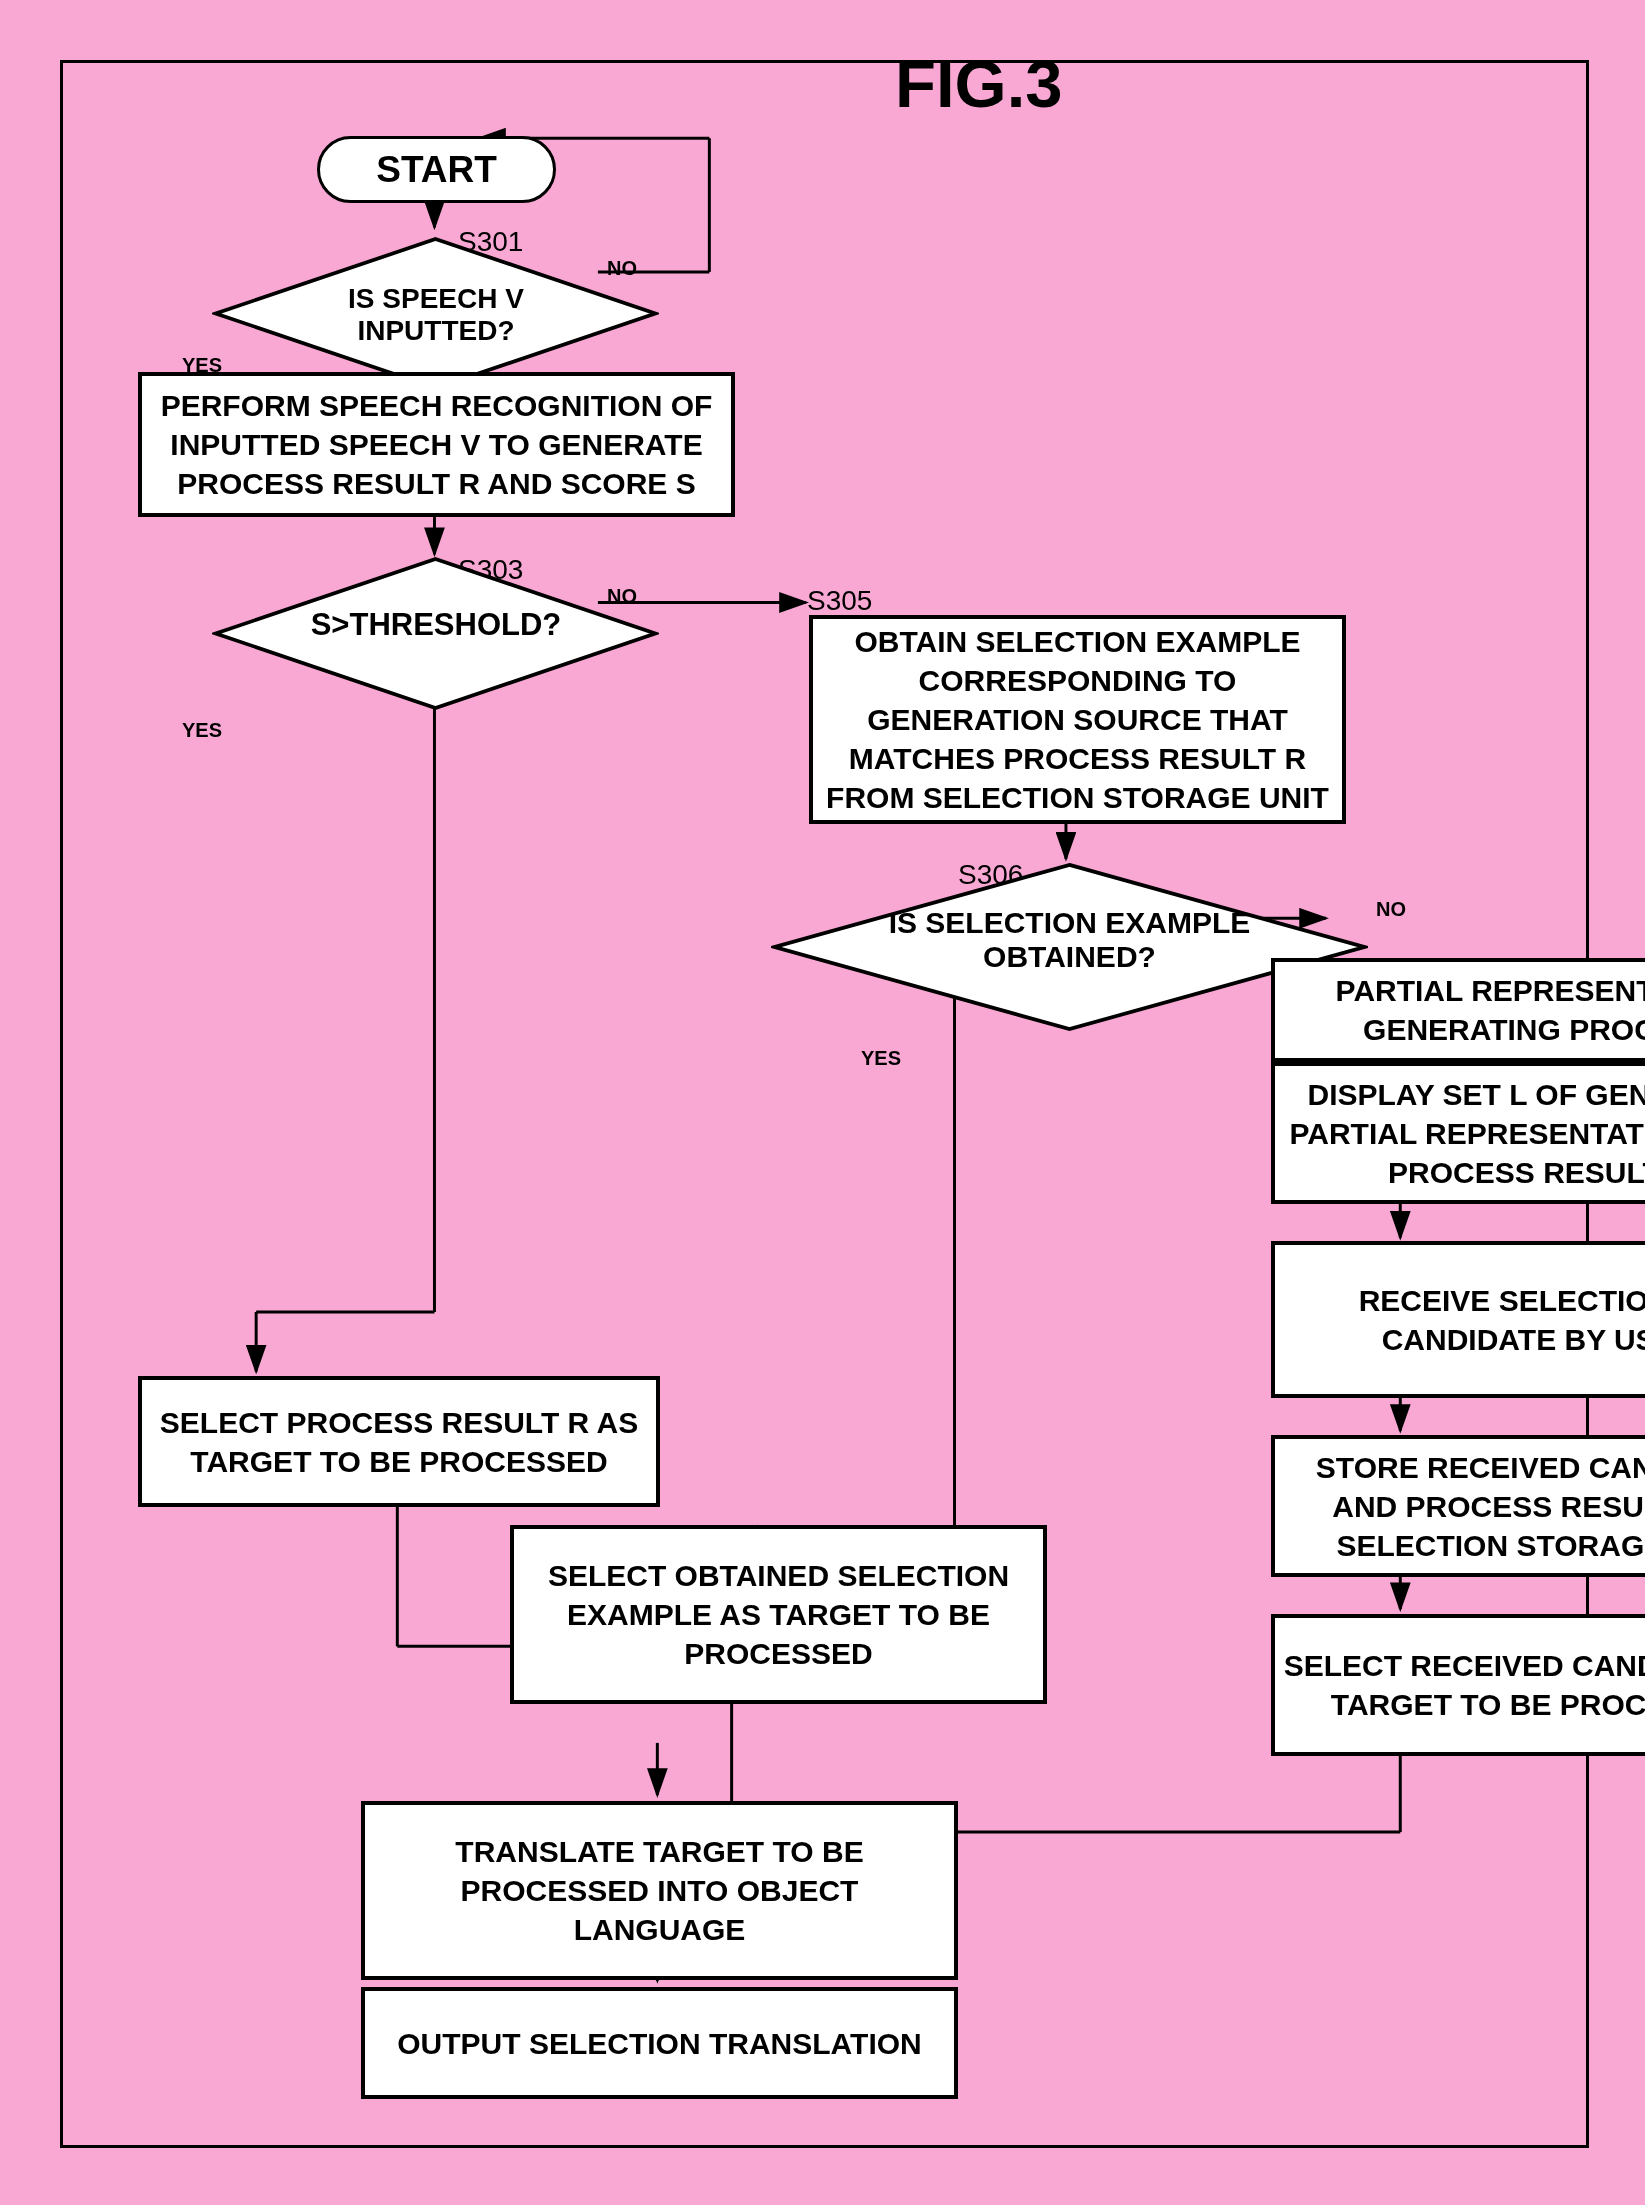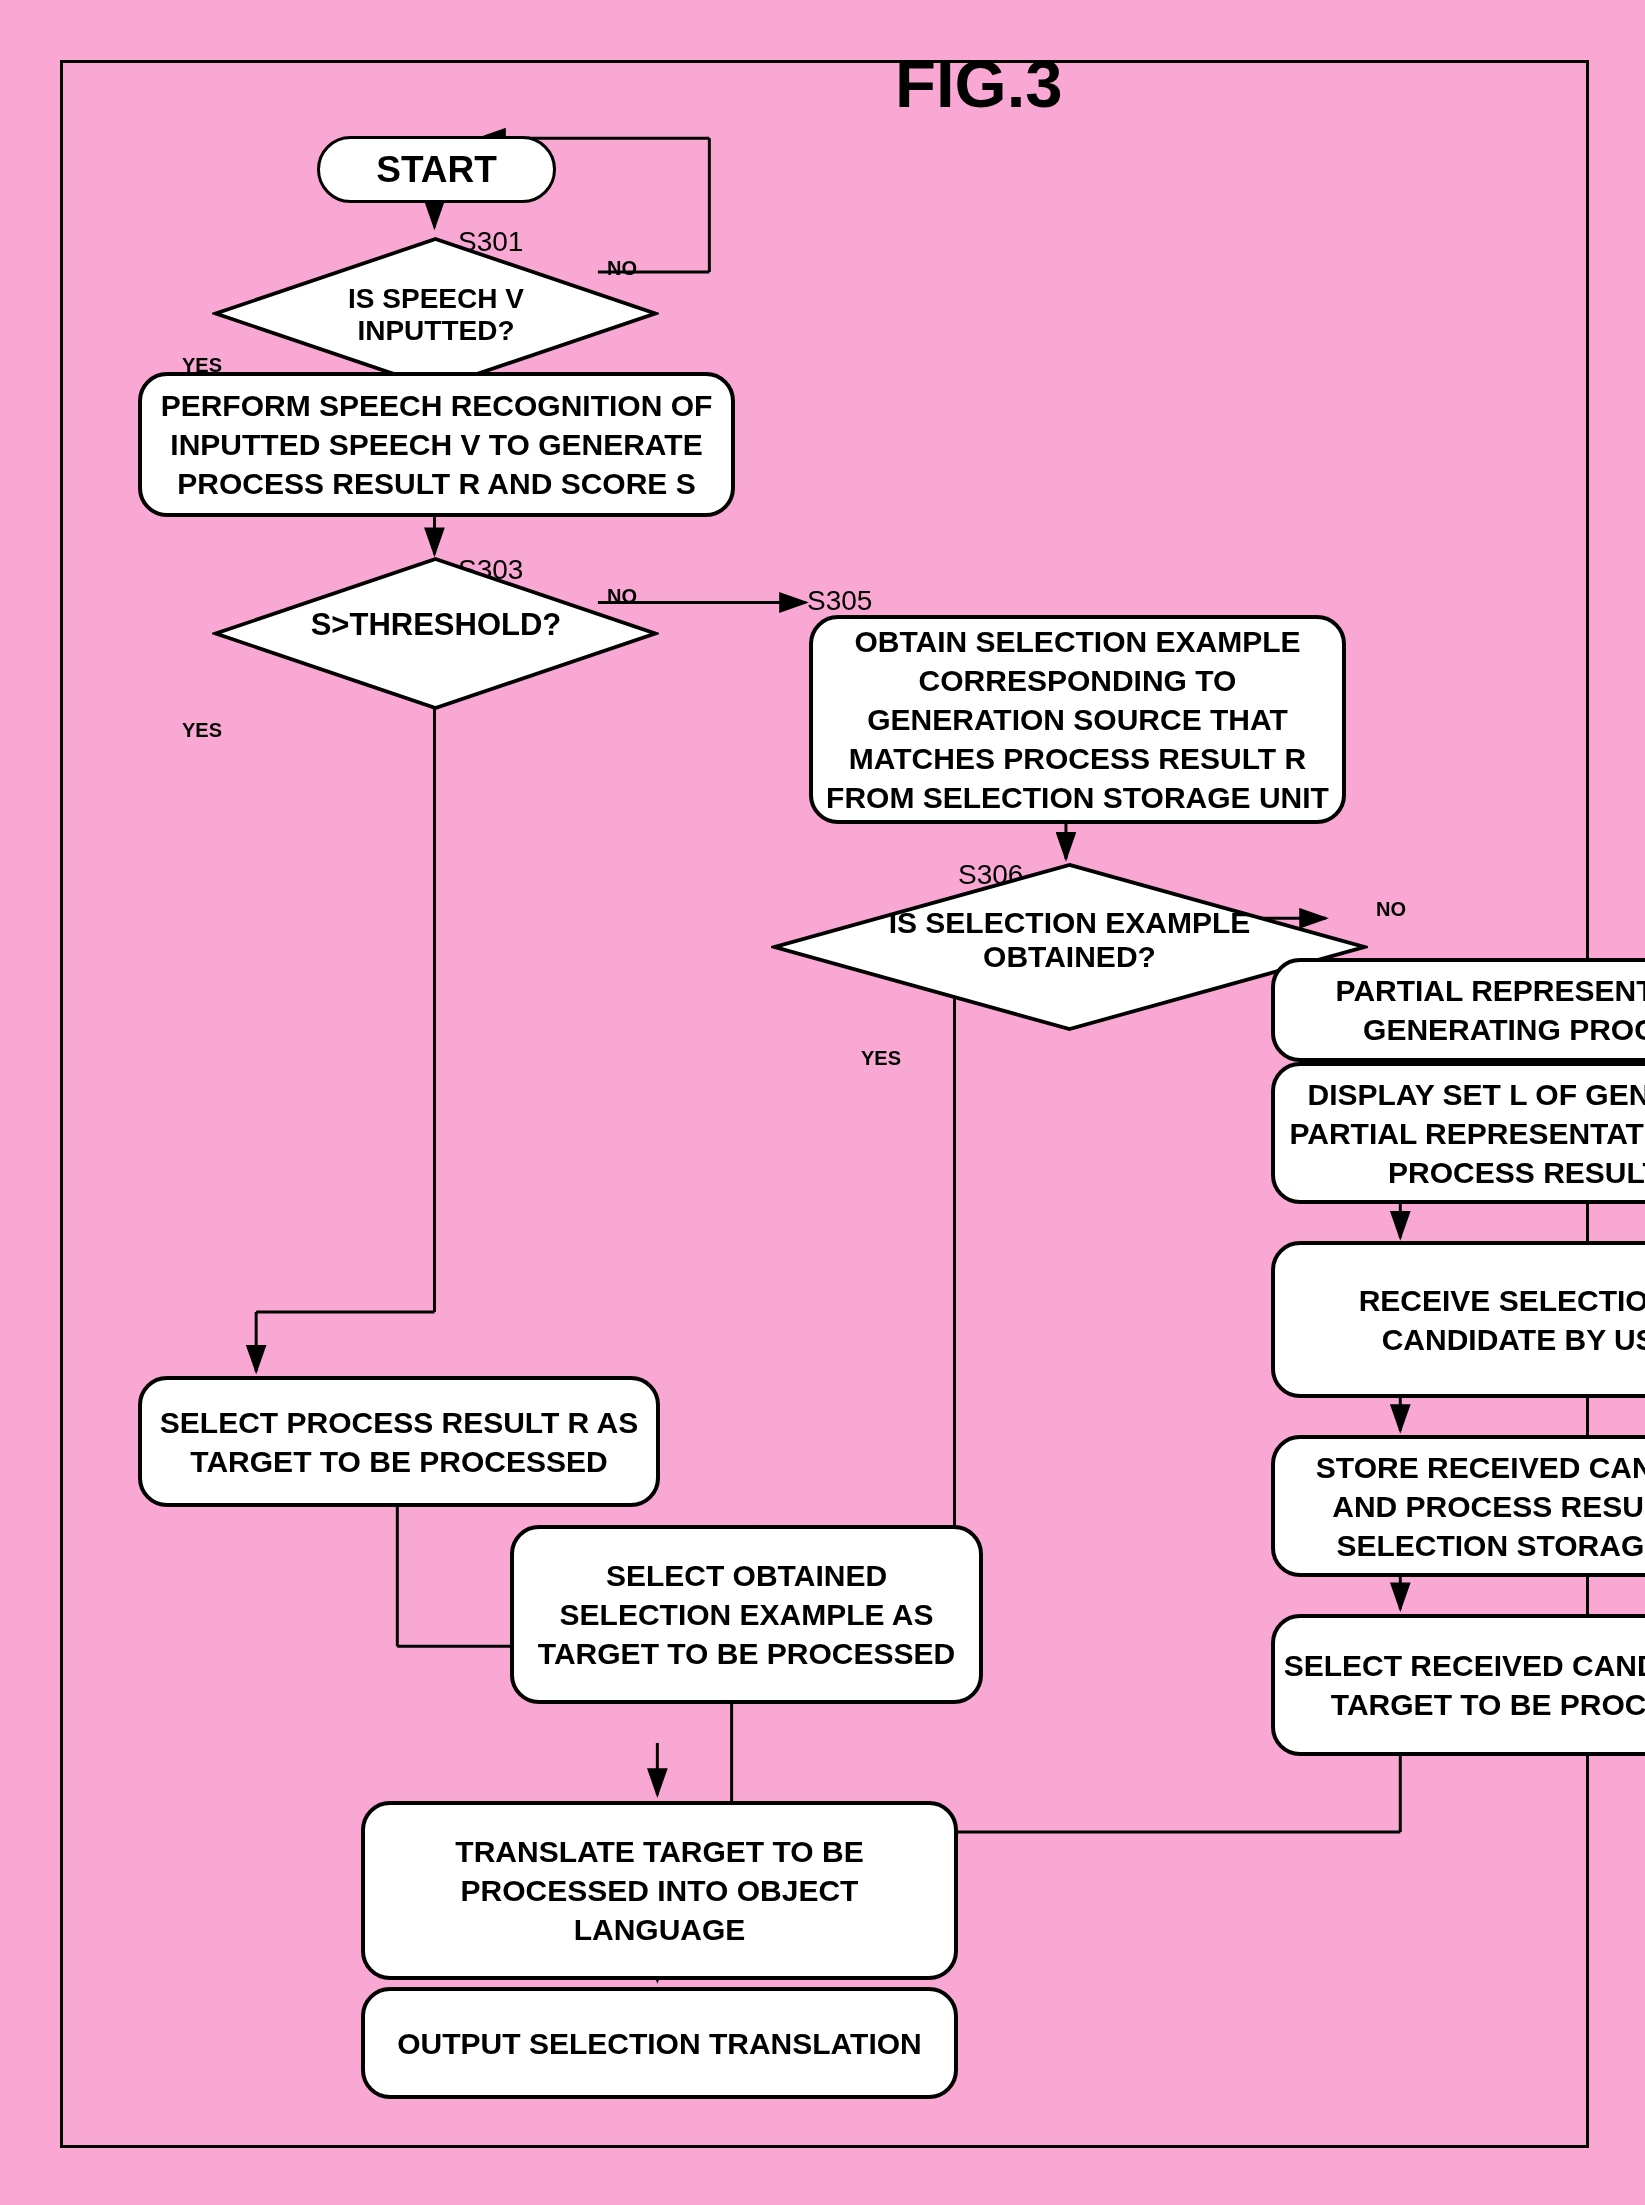--- a/index.html
+++ b/index.html
@@ -30,21 +30,20 @@
       position: absolute;
       top: 60px;
       left: 60px;
       width: 1529px;
       height: 2088px;
       border: 3px solid #000;
     }
     
     .fc-item {
       position: absolute;
-      border-radius: 29px;
     }
     
     .terminal {
       border: 3px solid #000;
       border-radius: 37px;
       background: #fff;
       display: flex;
       align-items: center;
       justify-content: center;
       text-align: right;
@@ -241,21 +240,21 @@
     </div>
 
     <div class="step-label" style="left:403px; top:1313px;">S304</div>
 
     <div class="fc-item process-bold" style="left:75px; top:1313px; width:522px; height:131px; padding:7.5px;">
       <span>SELECT PROCESS RESULT R AS TARGET TO BE PROCESSED</span>
     </div>
 
     <div class="step-label" style="left:671px; top:1460px;">S307</div>
 
-    <div class="fc-item process-bold" style="left:447px; top:1462px; width:473px; height:179px; padding:7.5px;">
+    <div class="fc-item process-bold" style="left:447px; top:1462px; width:537px; height:179px; padding:7.5px;">
       <span>SELECT OBTAINED SELECTION EXAMPLE AS TARGET TO BE PROCESSED</span>
     </div>
 
     <div class="step-label" style="left:746px; top:1797px;">S313</div>
 
     <div class="fc-item process-bold" style="left:298px; top:1738px; width:597px; height:179px; padding:10.4px;">
       <span>TRANSLATE TARGET TO BE PROCESSED INTO OBJECT LANGUAGE</span>
     </div>
 
     <div class="step-label" style="left:746px; top:1932px;">S314</div>

